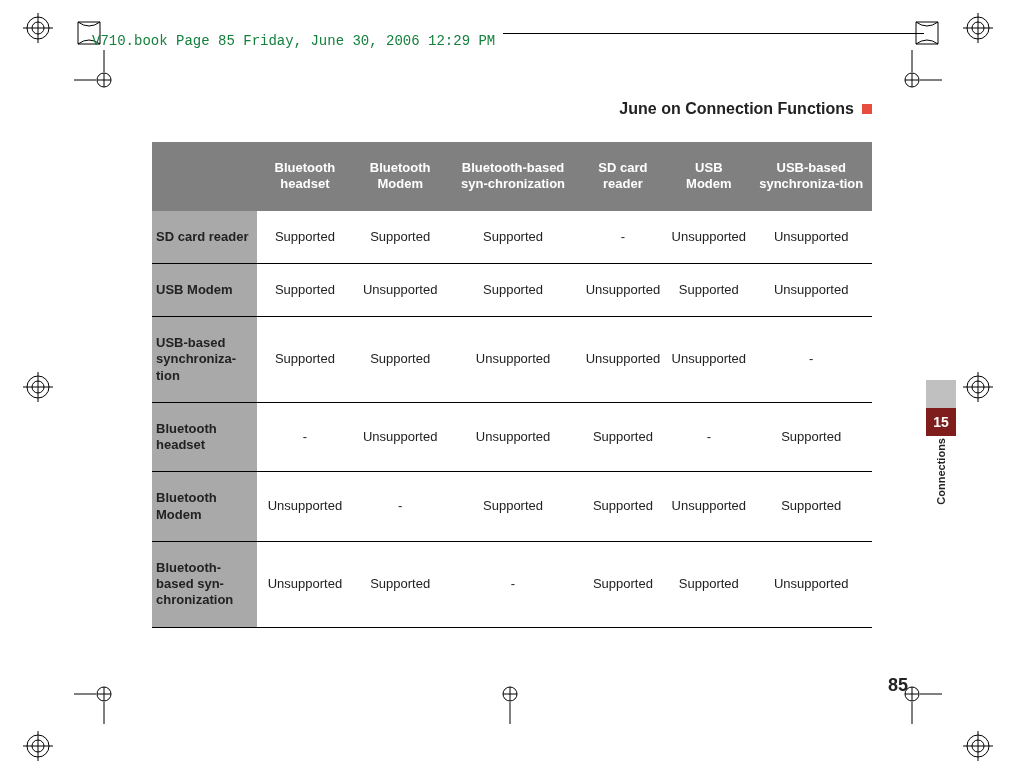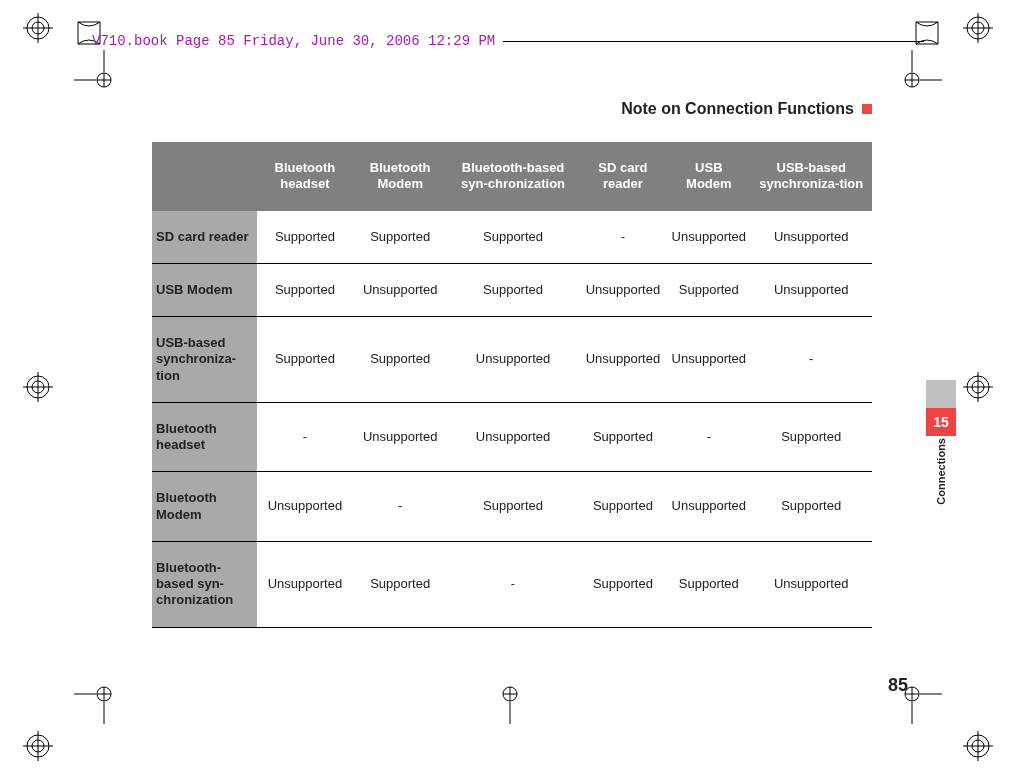--- a/index.html
+++ b/index.html
@@ -25,24 +25,24 @@
     height: 30px;
     pointer-events: none;
   }
   .registration svg { width: 100%; height: 100%; }
   .header-line {
     position: absolute;
     top: 33px;
     left: 92px;
     right: 92px;
     display: flex;
-    align-items: center;
+    align-items: flex-start;
     font-family: "Courier New", monospace;
     font-size: 14px;
-    color: #a21caf;
+    color: #15803d;
   }
   .header-line .hline {
     flex: 1;
     border-top: 1px solid #000;
     margin-left: 8px;
   }
   .header-cap {
     position: absolute;
     width: 30px;
     height: 30px;
@@ -110,21 +110,21 @@
   .side-tab {
     position: absolute;
     right: 60px;
     top: 380px;
     width: 30px;
     display: flex;
     flex-direction: column;
     align-items: center;
   }
   .side-tab .chapter-num {
-    background: #ef4444;
+    background: #7f1d1d;
     color: #fff;
     font-weight: bold;
     font-size: 14px;
     width: 30px;
     height: 28px;
     display: flex;
     align-items: center;
     justify-content: center;
   }
   .side-tab .grey-bar {
@@ -256,21 +256,21 @@
       <path d="M4 4 L26 4 L26 26 L4 26 Z M4 4 Q15 12 26 4 M4 26 Q15 18 26 26" fill="none" stroke="#000"></path>
     </svg>
 </div>
 <div class="header-line">
   <span>V710.book  Page 85  Friday, June 30, 2006  12:29 PM</span>
   <span class="hline"></span>
 </div>
 
 <div class="page">
   <div class="title-row">
-    <span class="title-text">Note on Connection Functions</span>
+    <span class="title-text">June on Connection Functions</span>
     <span class="red-square"></span>
   </div>
 
   <table class="matrix">
     <thead>
       <tr>
         <th class="corner"></th>
         <th class="colhead">Bluetooth headset</th>
         <th class="colhead">Bluetooth Modem</th>
         <th class="colhead">Bluetooth-based syn-chronization</th>

